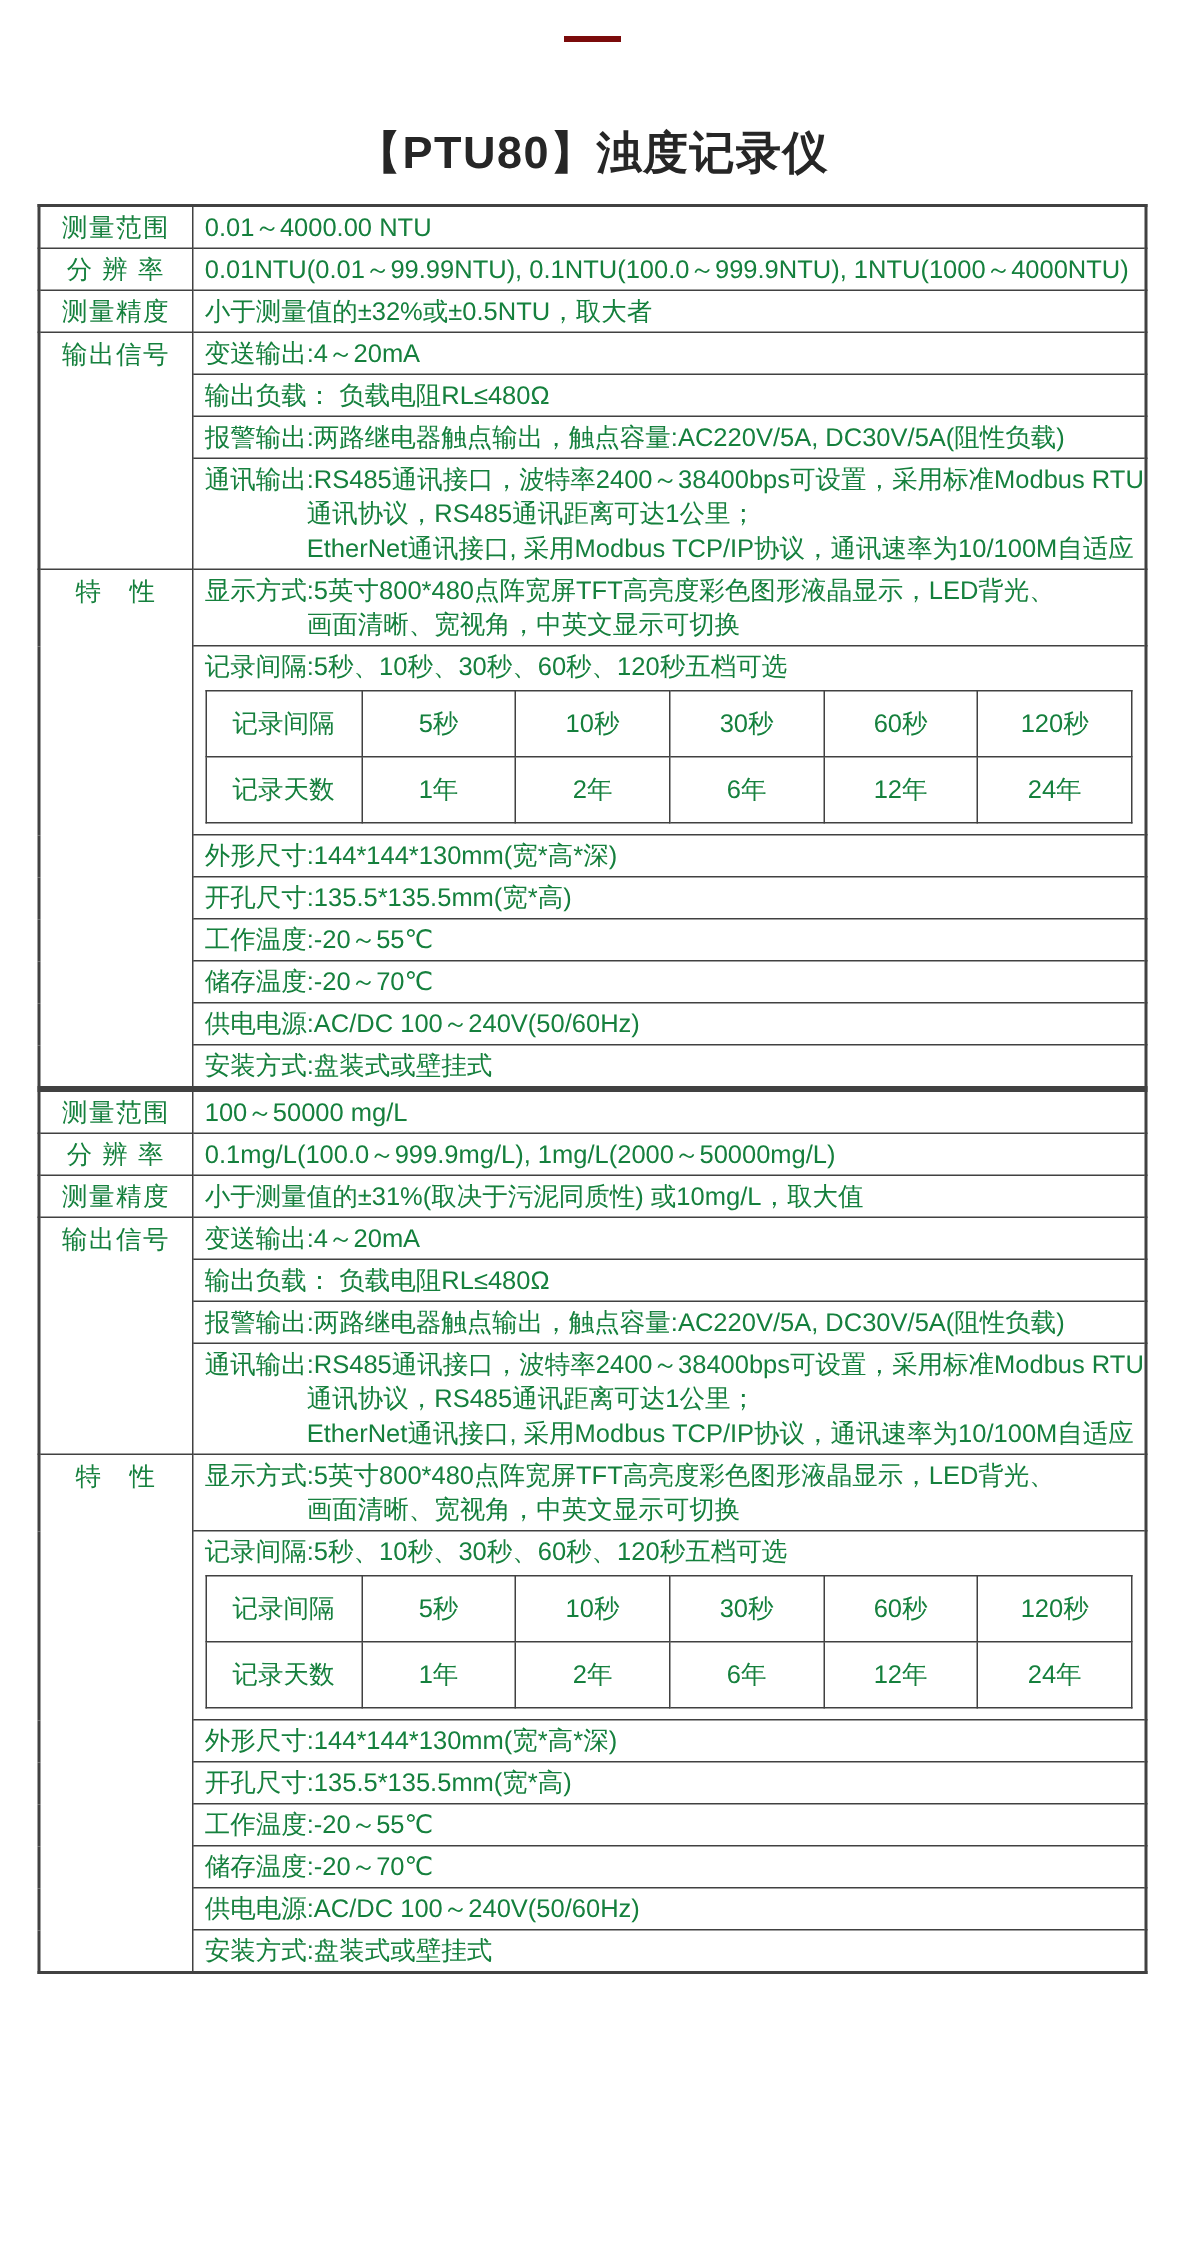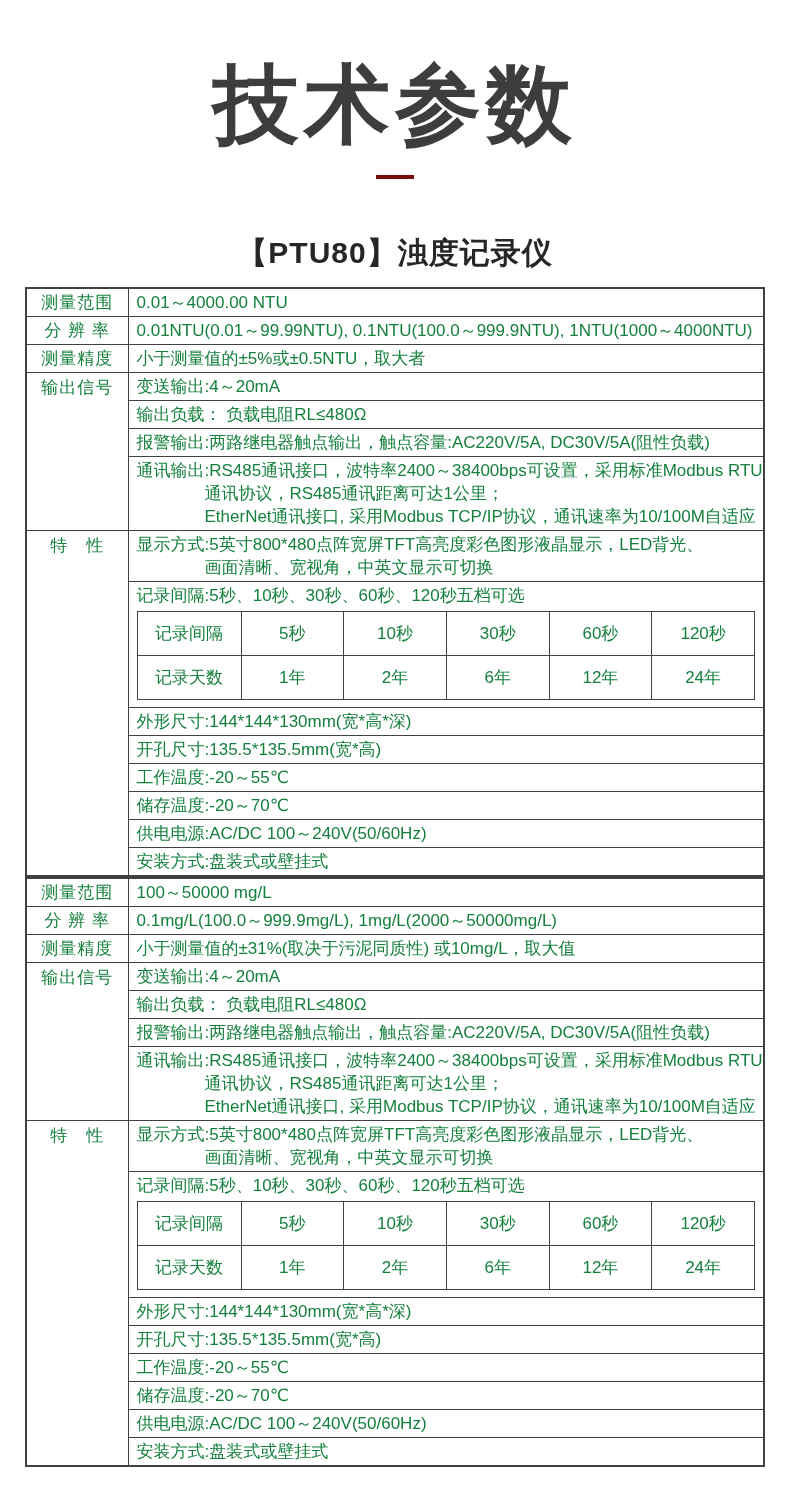--- a/index.html
+++ b/index.html
@@ -81,42 +81,41 @@
     line-height:21px;
     white-space:nowrap;
   }
   col.rec-first { width:104px; }
 </style>
 </head>
 <body>
 
 <div class="page">
 
-  <h1 class="page-title">技术参数</h1>
   <div class="title-underline" style="background: rgb(123, 11, 11);"></div>
 
   <h2 class="section-title first">【PTU80】浊度记录仪</h2>
 
   <table class="spec">
     <colgroup>
         <col class="label-col">
         <col>
       </colgroup>
     <tbody>
         <tr>
       <td class="label">测量范围</td>
       <td>0.01～4000.00 NTU</td>
     </tr>
     <tr>
       <td class="label">分 辨 率</td>
       <td>0.01NTU(0.01～99.99NTU), 0.1NTU(100.0～999.9NTU), 1NTU(1000～4000NTU)</td>
     </tr>
     <tr>
       <td class="label">测量精度</td>
-      <td>小于测量值的±5%或±0.5NTU，取大者</td>
+      <td>小于测量值的±32%或±0.5NTU，取大者</td>
     </tr>
     <tr>
       <td class="label top" rowspan="4">输出信号</td>
       <td>变送输出:4～20mA</td>
     </tr>
     <tr>
       <td>输出负载： 负载电阻RL≤480Ω</td>
     </tr>
     <tr>
       <td>报警输出:两路继电器触点输出，触点容量:AC220V/5A, DC30V/5A(阻性负载)</td>

